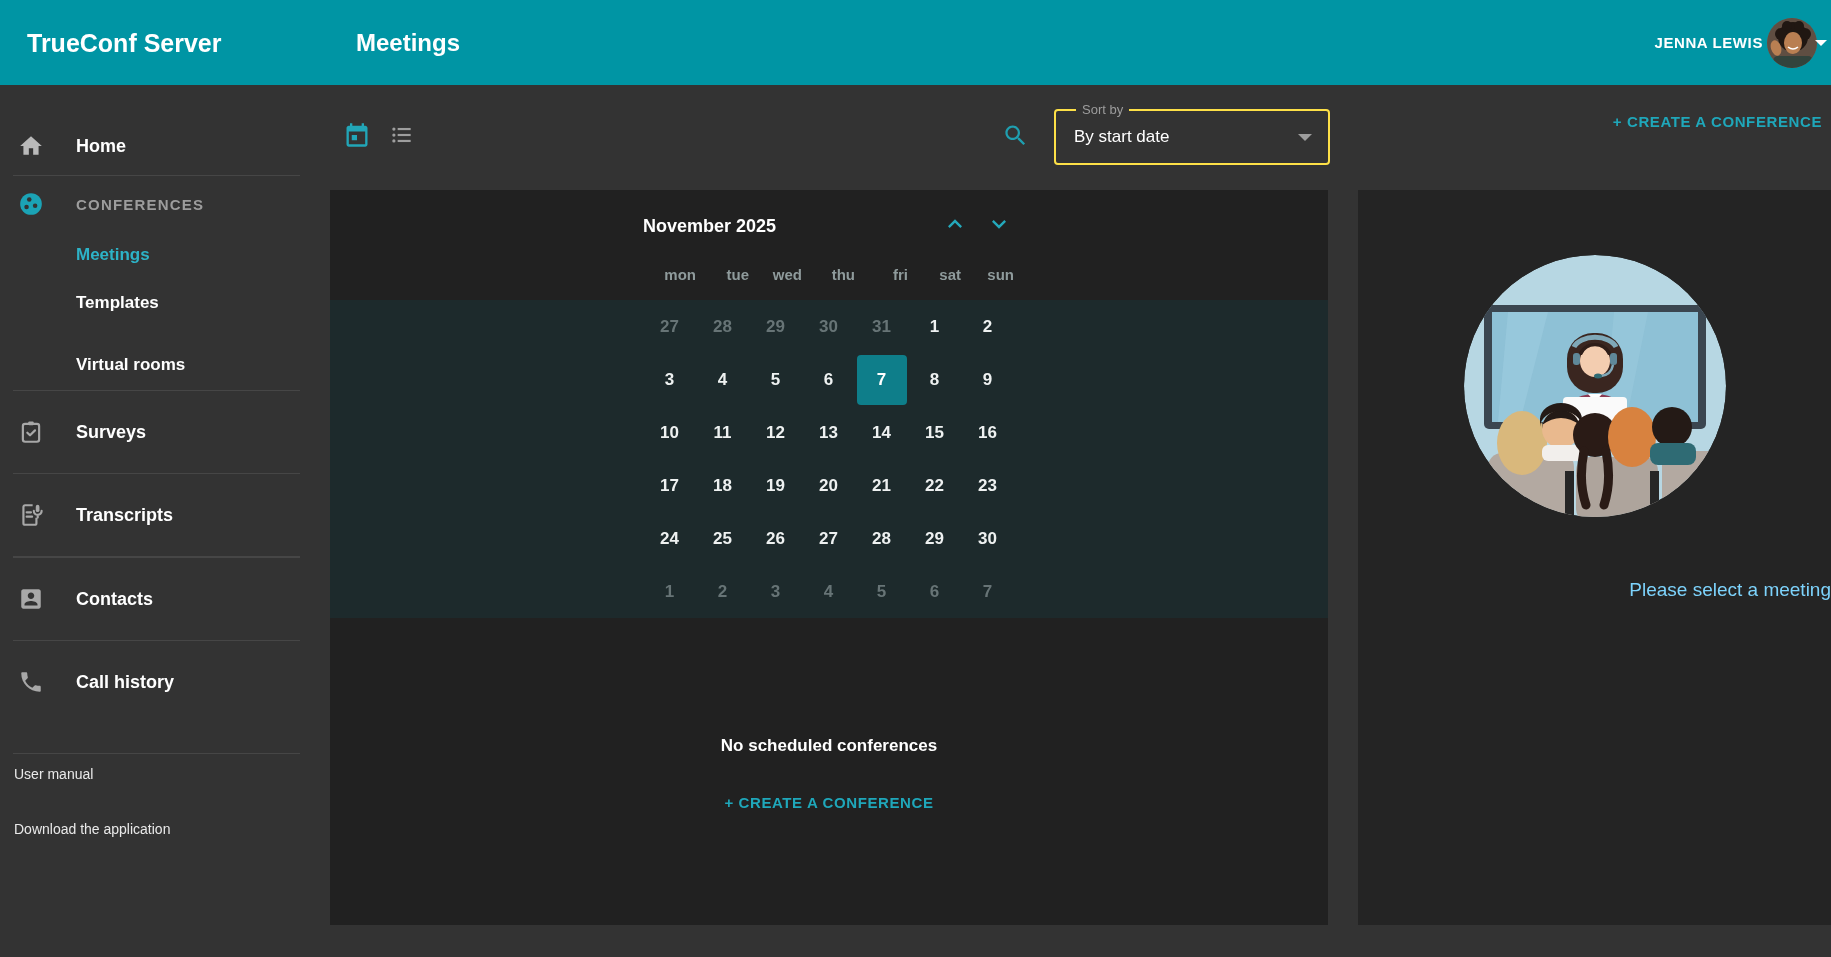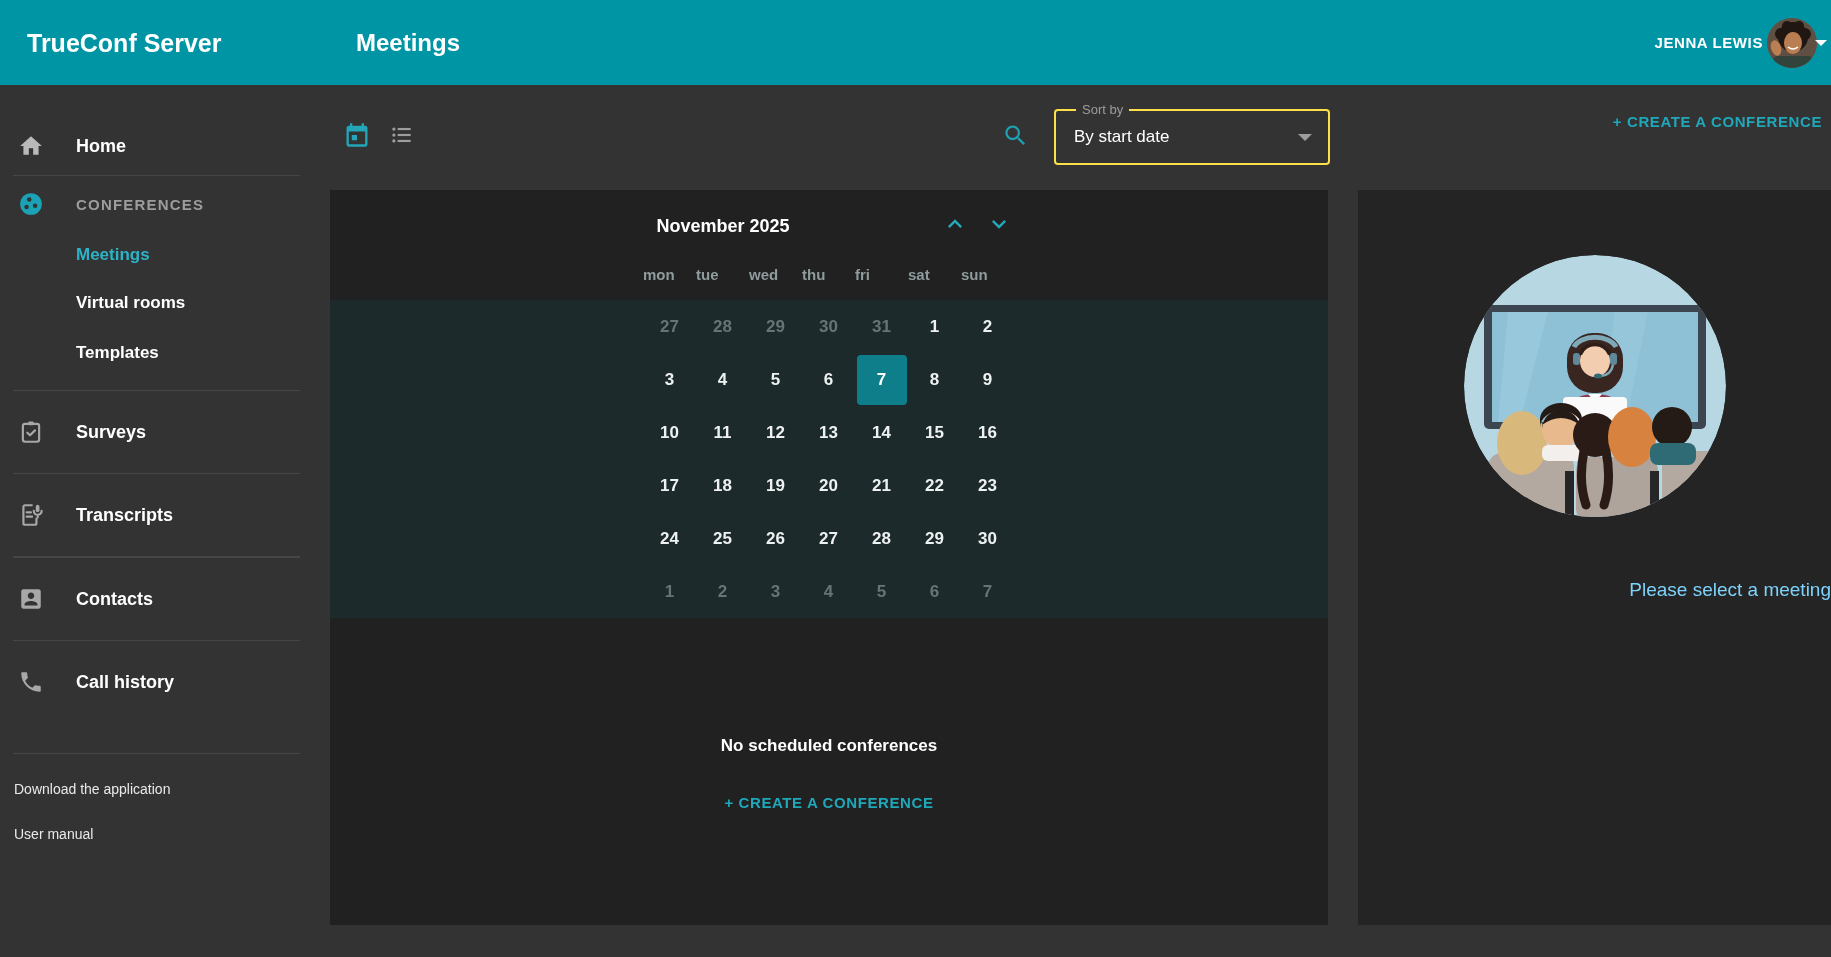--- a/index.html
+++ b/index.html
@@ -40,24 +40,24 @@
   .sortbox{position:absolute;left:724px;top:24px;width:272px;height:52px;border:2px solid #fde047;border-radius:4px}
   .sort-label{position:absolute;top:-9px;left:20px;background:#333333;padding:0 6px;font-size:13px;color:#9d9d9d}
   .sort-value{position:absolute;left:18px;top:50%;transform:translateY(-50%);font-size:17px;color:#fff}
   .sort-caret{position:absolute;right:16px;top:23px;width:0;height:0;border:7px solid transparent;border-top-color:#9d9d9d}
   .create-link{font-size:15px;font-weight:700;color:#1fa7ba;letter-spacing:.6px;white-space:nowrap}
   .create-top{position:absolute;right:9px;top:28px}
 
   
   .cal-panel{position:absolute;left:330px;top:190px;width:998px;height:735px;background:#212121}
   .cal-head{position:absolute;top:0;left:313px;width:372px;height:72px;display:flex;align-items:center}
-  .cal-title{width:160px;text-align:center;font-size:18px;font-weight:700;color:#fff}
+  .cal-title{width:160px;text-align:left;font-size:18px;font-weight:700;color:#fff}
   .cal-nav{margin-left:auto;display:flex;gap:16px;margin-right:2px;align-items:center}
   .day-head{position:absolute;top:76px;left:313px;width:372px;display:flex}
-  .dh{width:53px;text-align:left;font-size:15px;font-weight:700;color:#8f9b9c}
+  .dh{width:53px;text-align:right;font-size:15px;font-weight:700;color:#8f9b9c}
   .tint{position:absolute;top:110px;left:0;width:100%;height:318px;background:#1d2a2c}
   .grid{width:372px;margin:0 auto}
   .cal-week{display:flex;height:53px}
   .cal-cell{width:53px;height:53px;display:flex;align-items:center;justify-content:center}
   .cal-num{width:50px;height:50px;line-height:50px;text-align:center;font-size:17px;font-weight:700;
            color:#eef1f1;border-radius:4px}
   .cal-num.muted{color:#677476}
   .cal-num.selected{background:#0e7e8a;color:#fff}
   .empty-title{position:absolute;top:546px;left:0;width:100%;text-align:center;font-size:17px;font-weight:700;color:#fff}
   .create-mid{position:absolute;top:604px;left:0;width:100%;text-align:center}
@@ -118,25 +118,25 @@
         <circle cx="10.4" cy="7.8" r="2.1" fill="#333"></circle>
         <circle cx="7.9" cy="14.8" r="2.1" fill="#333"></circle>
         <circle cx="15.8" cy="13.6" r="2.1" fill="#333"></circle>
       </svg>
     </span>
     <span class="section-label">CONFERENCES</span>
   </div>
   <div class="sub active clickable" style="height:46px">
     <span>Meetings</span>
   </div>
+  <div class="sub clickable" style="height:50px;margin-bottom:12px">
+    <span>Templates</span>
+  </div>
   <div class="sub clickable" style="height:50px">
     <span>Virtual rooms</span>
-  </div>
-  <div class="sub clickable" style="height:50px;margin-bottom:12px">
-    <span>Templates</span>
   </div>
   <div class="divider"></div>
 
   <div class="srow clickable" style="height:82px">
     <span class="icon-box">
       <svg width="26" height="26" viewBox="0 0 24 24" fill="none" stroke="#a8a8a8" stroke-width="2">
         <rect x="4.5" y="4.5" width="15" height="16.5" rx="2"></rect>
         <rect x="9.5" y="2.2" width="5" height="3.6" rx="1" fill="#a8a8a8" stroke="none"></rect>
         <path d="M8.6 12.6l2.5 2.5 4.6-4.6" stroke-linecap="round" stroke-linejoin="round"></path>
       </svg>
@@ -173,25 +173,25 @@
   <div class="srow clickable" style="height:82px">
     <span class="icon-box">
       <svg width="26" height="26" viewBox="0 0 24 24" fill="#a8a8a8">
         <path d="M6.62 10.79c1.44 2.83 3.76 5.14 6.59 6.59l2.2-2.2c.27-.27.67-.36 1.02-.24 1.12.37 2.33.57 3.57.57.55 0 1 .45 1 1V20c0 .55-.45 1-1 1-9.39 0-17-7.61-17-17 0-.55.45-1 1-1h3.5c.55 0 1 .45 1 1 0 1.25.2 2.45.57 3.57.11.35.03.74-.25 1.02l-2.2 2.2z"></path>
       </svg>
     </span>
     <span class="slabel">Call history</span>
   </div>
 
   <div class="divider" style="margin-top:30px"></div>
+  <div class="foot-link clickable" style="height:40px">
+    <span>User manual</span>
+  </div>
   <div class="foot-link clickable" style="height:50px;margin-top:10px">
     <span>Download the application</span>
-  </div>
-  <div class="foot-link clickable" style="height:40px">
-    <span>User manual</span>
   </div>
 </div>
 
 <div class="toolbar">
   <span class="view-cal clickable">
     <svg width="28" height="28" viewBox="0 0 24 24" fill="#22a6b8">
       <path d="M19 4h-1V2h-2v2H8V2H6v2H5c-1.11 0-1.99.9-1.99 2L3 20c0 1.1.89 2 2 2h14c1.1 0 2-.9 2-2V6c0-1.1-.9-2-2-2zm0 16H5V9h14v11z"></path>
       <path d="M7.5 12h4.5v4.5H7.5z" fill="#22a6b8"></path>
     </svg>
   </span>

